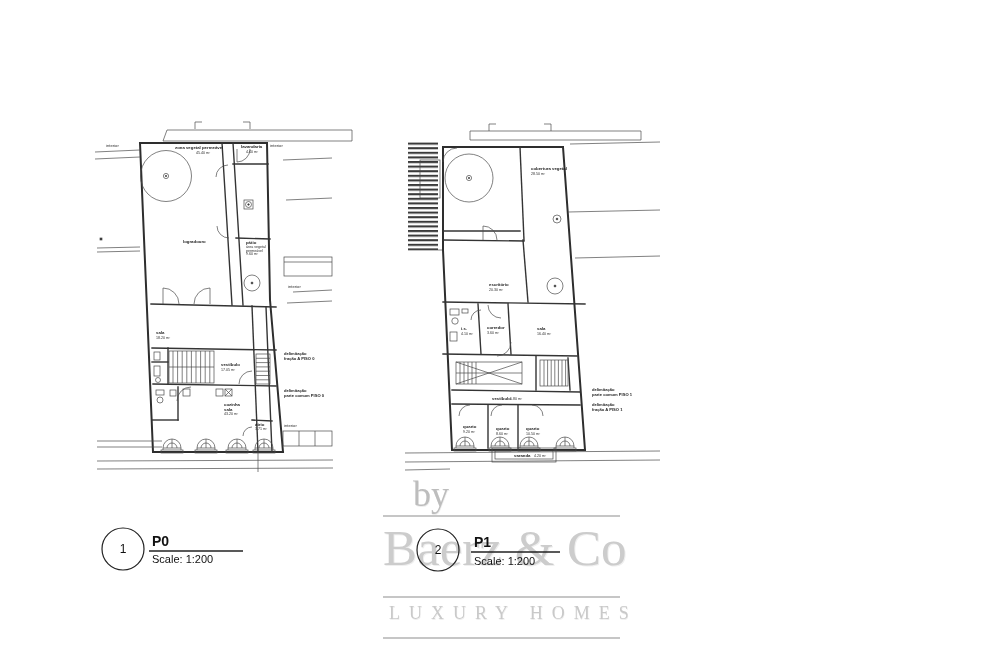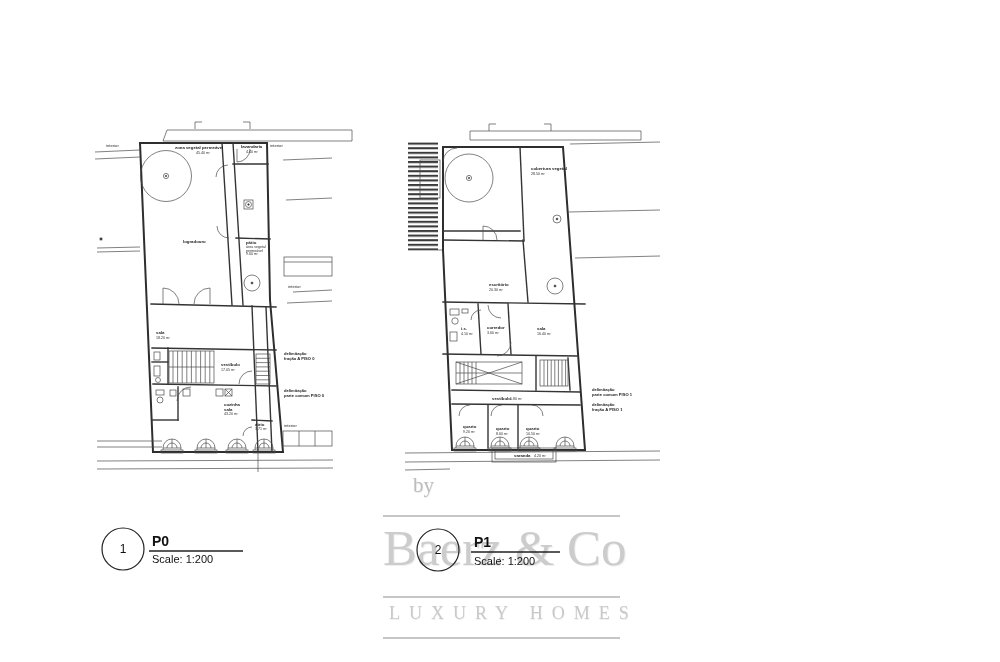--- a/index.html
+++ b/index.html
@@ -1,21 +1,21 @@
 <!DOCTYPE html>
 <html><head>
 <meta charset="utf-8">
 <style>
   html,body{margin:0;padding:0;background:#fff;}
   .stage{position:relative;width:1000px;height:662px;background:#fff;overflow:hidden;
          font-family:"Liberation Sans",sans-serif;}
   
   .watermark{position:absolute;left:383px;top:471px;width:237px;height:170px;z-index:1;
              font-family:"Liberation Serif",serif;color:#c9c9c9;}
-  .wm-by{position:absolute;left:30px;top:2px;font-size:21px;color:#bdbdbd;
+  .wm-by{position:absolute;left:30px;top:2px;font-size:36px;color:#bdbdbd;
          text-shadow:0.5px 0.5px 0 #eee;}
   .wm-rule{position:absolute;left:0;width:100%;height:0;border-top:2px solid #c6c6c6;}
   .wm-rule.r1{top:44px;}
   .wm-rule.r2{top:125px;}
   .wm-rule.r3{top:166px;}
   .wm-brand{position:absolute;left:0;top:48px;width:100%;text-align:center;
             font-size:51px;letter-spacing:0px;color:#cccccc;white-space:nowrap;
             text-shadow:1px 1px 0 #efefef;}
   .wm-tagline{position:absolute;left:6px;top:132px;width:100%;text-align:center;
               font-size:18px;letter-spacing:9px;color:#c9c9c9;white-space:nowrap;

